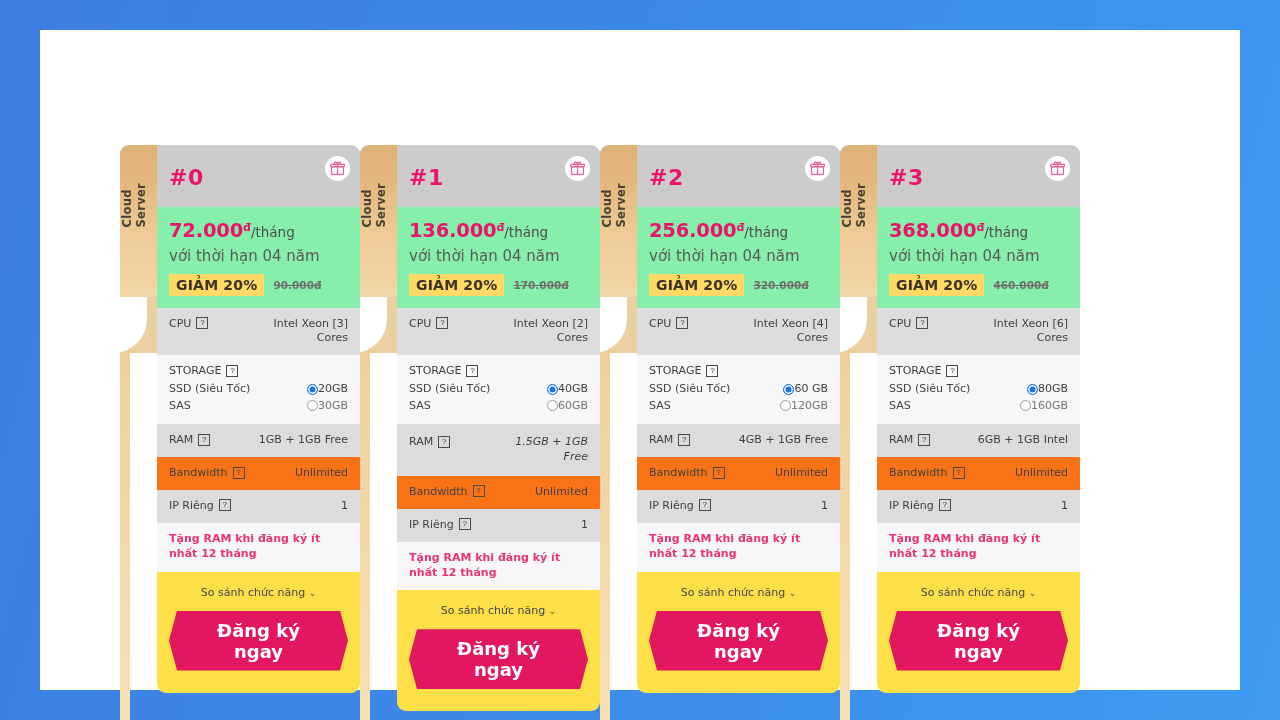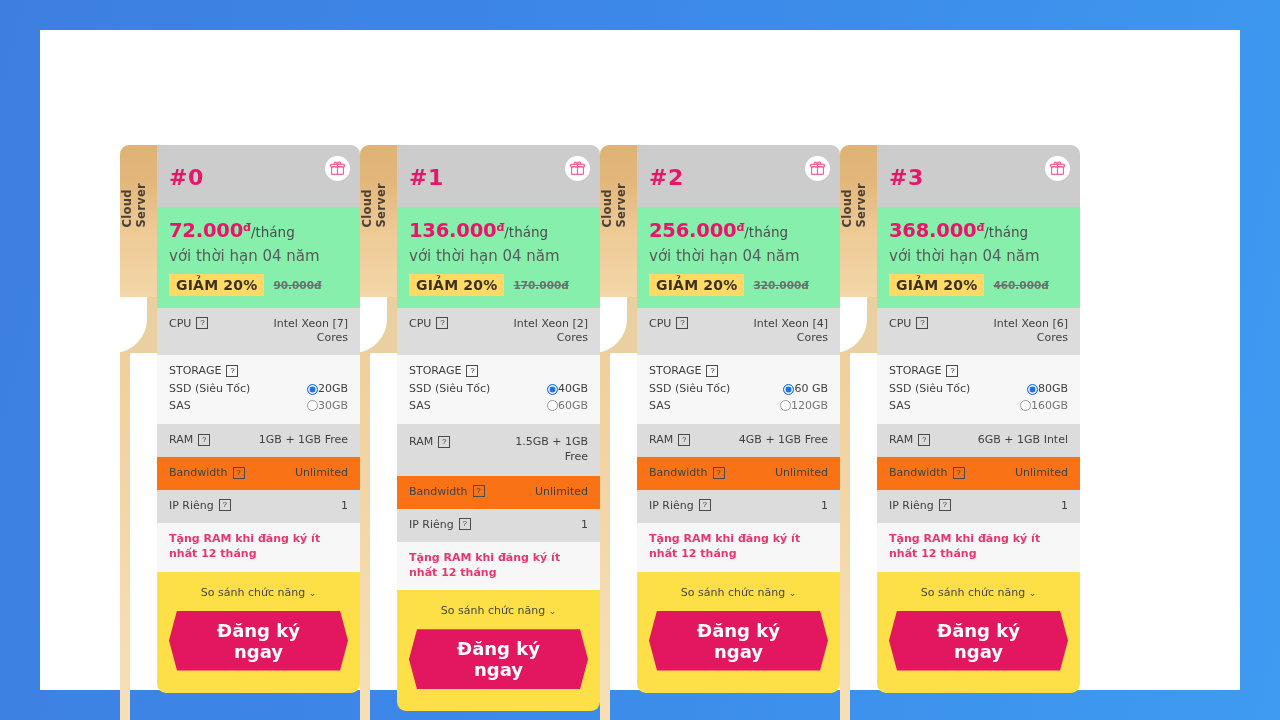--- a/index.html
+++ b/index.html
@@ -148,21 +148,21 @@
             <div class="price-box">
               <div class="price-line"><span class="price-main">72.000</span><span class="price-cur">đ</span><span class="price-per">/tháng</span></div>
               <div class="price-sub">với thời hạn 04 năm</div>
               <div class="disc-row">
                 <span class="disc-badge">GIẢM 20%</span>
                 <span class="disc-old">90.000đ</span>
               </div>
             </div>
             <div class="row gray">
               <span class="row-label">CPU <span class="q">?</span></span>
-              <span class="row-val">Intel Xeon [7] Cores</span>
+              <span class="row-val">Intel Xeon [3] Cores</span>
             </div>
             <div class="storage">
               <div class="storage-title">STORAGE <span class="q">?</span></div>
               <div class="storage-opt">
                 <span>SSD (Siêu Tốc)</span>
                 <span class="opt-right">
                   <span class="radio on"></span>
                   <span>20GB</span>
                 </span>
               </div>
@@ -232,21 +232,21 @@
               <div class="storage-opt">
                 <span>SAS</span>
                 <span class="opt-right">
                   <span class="radio"></span>
                   <span style="color:#757575">60GB</span>
                 </span>
               </div>
             </div>
             <div class="row gray" style="padding-top:11px;padding-bottom:11px;">
               <span class="row-label">RAM <span class="q">?</span></span>
-              <span class="row-val" style="max-width:78px;">1.5GB + 1GB Free</span>
+              <span class="row-val" style="max-width:78px;font-style:italic;">1.5GB + 1GB Free</span>
             </div>
             <div class="row white">
               <span class="row-label">Bandwidth <span class="q">?</span></span>
               <span class="row-val">Unlimited</span>
             </div>
             <div class="row gray">
               <span class="row-label">IP Riêng <span class="q">?</span></span>
               <span class="row-val">1</span>
             </div>
             <div class="promo">Tặng RAM khi đăng ký ít nhất 12 tháng</div>

